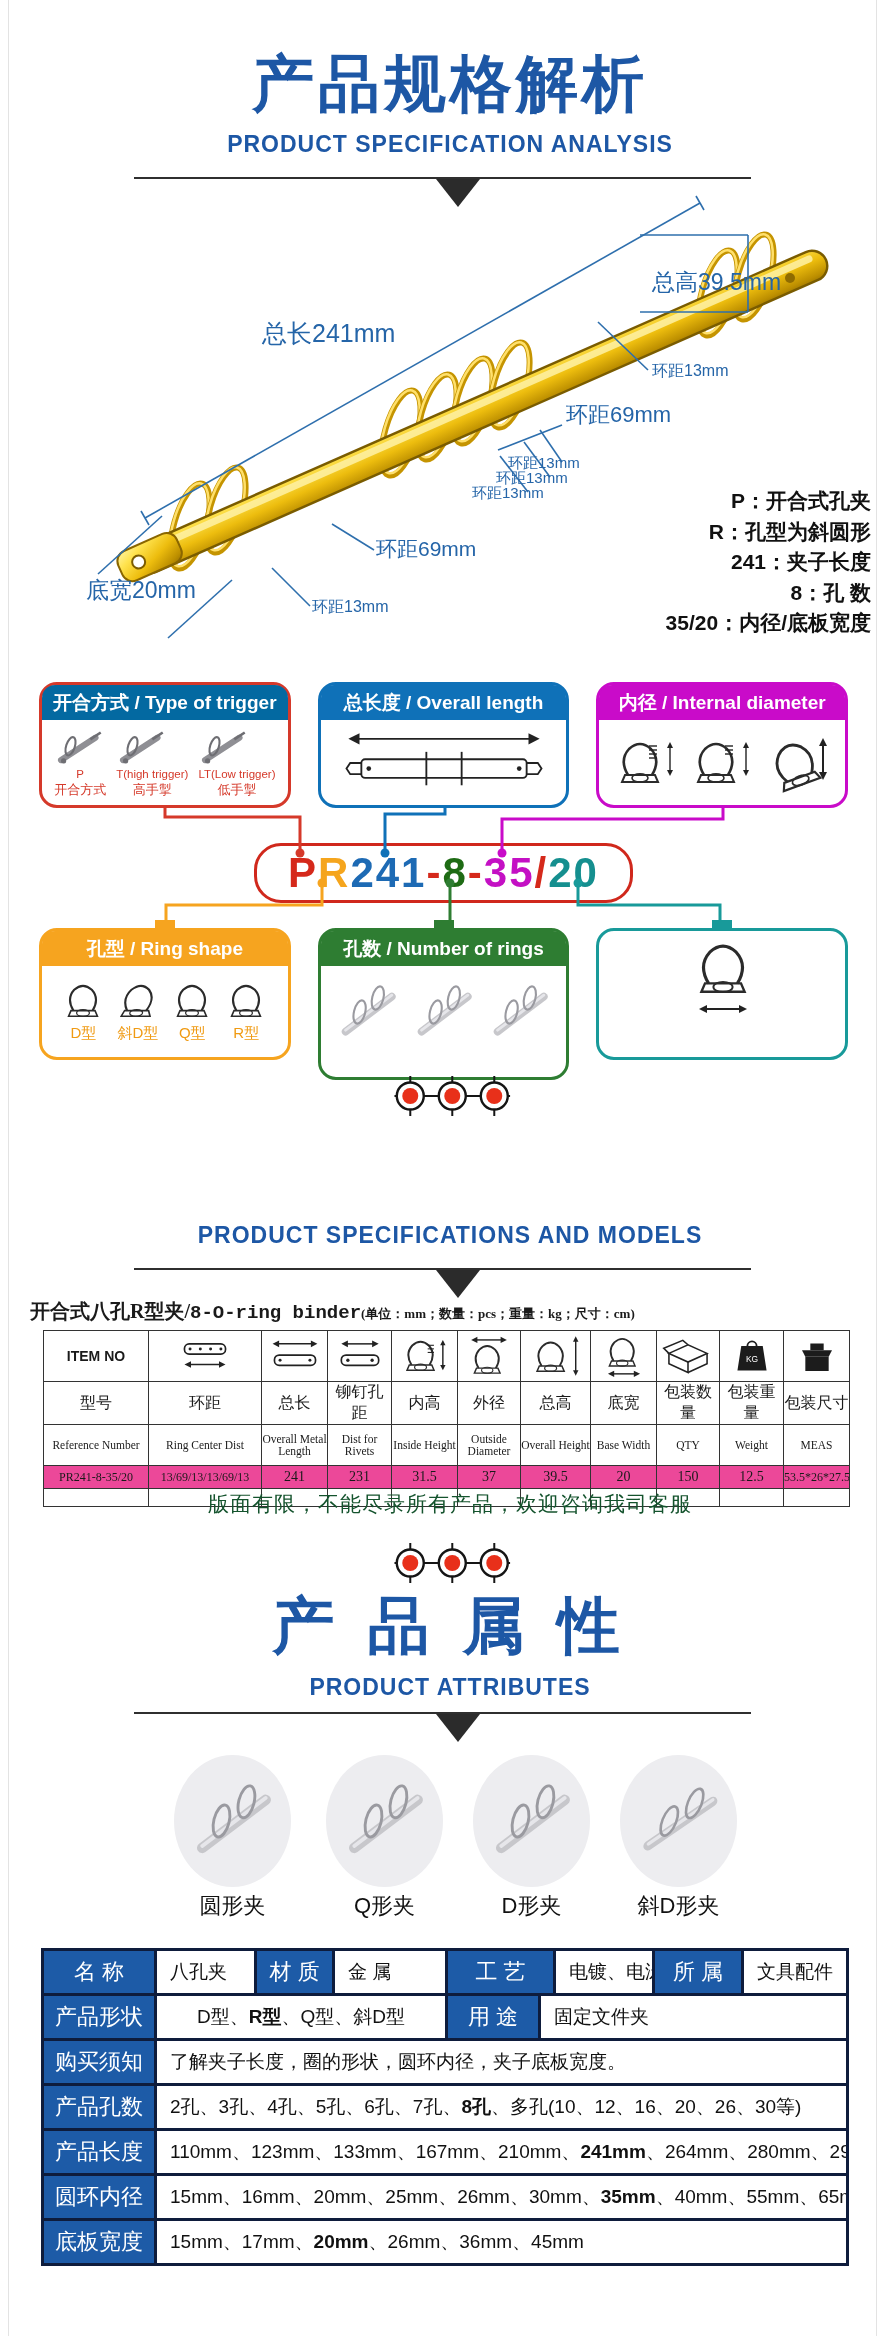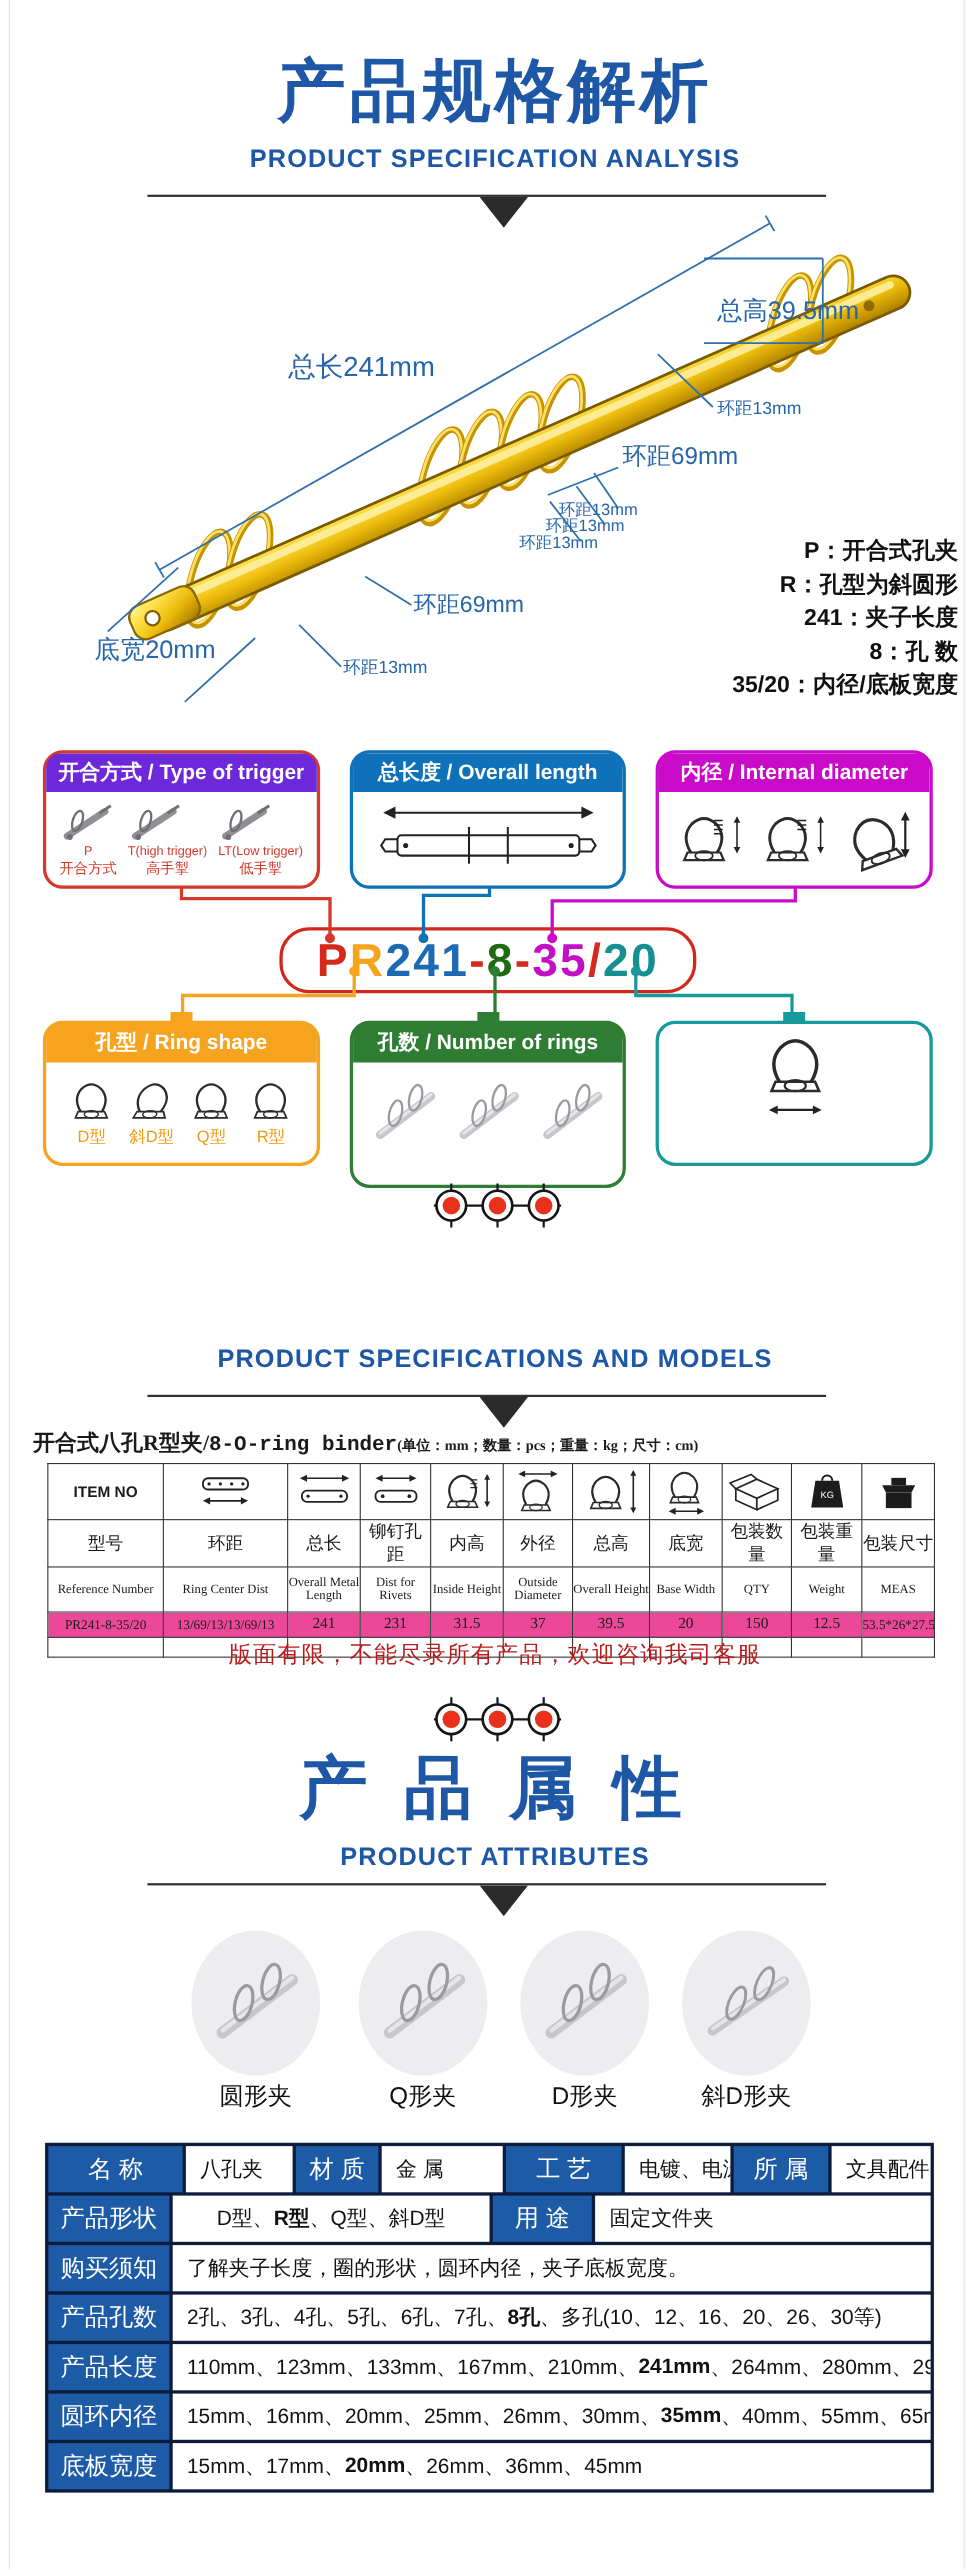--- a/index.html
+++ b/index.html
@@ -16,21 +16,21 @@
        border-left:22px solid transparent;border-right:22px solid transparent;border-top:28px solid #2b2b2b;}
   
   .legend{position:absolute;right:14px;top:486px;text-align:right;font-weight:bold;
           font-size:21px;line-height:30.5px;color:#111;}
   
   .boxrow{position:absolute;left:39px;width:809px;display:flex;gap:27px;}
   .dbox{width:252px;border:3px solid;border-radius:18px;background:#fff;box-sizing:border-box;position:relative;}
   .dbox .hd{height:35px;line-height:35px;text-align:center;color:#fff;font-weight:bold;font-size:19px;
             border-radius:13px 13px 0 0;white-space:nowrap;overflow:hidden;}
   .dbox .bd{position:relative;display:flex;align-items:center;justify-content:center;gap:10px;}
-  .b-red{border-color:#d5392a;}   .b-red .hd{background:#6d28d9;}
+  .b-red{border-color:#d5392a;}   .b-red .hd{background:#0369a1;}
   .b-blue{border-color:#0f71b8;}  .b-blue .hd{background:#0f71b8;}
   .b-mag{border-color:#c90bc9;}   .b-mag .hd{background:#c90bc9;}
   .b-org{border-color:#f6a41f;}   .b-org .hd{background:#f6a41f;}
   .b-grn{border-color:#2e7d32;}   .b-grn .hd{background:#2e7d32;}
   .b-teal{border-color:#189a9a;}  .b-teal .hd{background:#189a9a;}
   .tab{position:absolute;top:-11px;left:50%;margin-left:-10px;width:20px;height:9px;}
   .t-org{background:#f6a41f;} .t-grn{background:#2e7d32;} .t-teal{background:#189a9a;}
   .trigitem{text-align:center;color:#d5392a;line-height:15px;}
   .trigitem .en{font-size:11.5px;} .trigitem .cn{font-size:13px;}
   .ringcol{text-align:center;}
@@ -48,21 +48,21 @@
   .spec-cap .nt{font-family:"Liberation Serif",serif;font-size:13px;font-weight:bold;}
   table.spec{position:absolute;left:43px;top:1330px;width:806px;border-collapse:collapse;
              table-layout:fixed;font-family:"Liberation Serif",serif;text-align:center;}
   table.spec td{border:1.6px solid #333;padding:0;overflow:hidden;}
   .r-ico td{height:50px;} .r-cn td{height:22px;font-size:16px;} .r-en td{height:40px;font-size:11.5px;line-height:12.5px;}
   .r-data td{height:22px;background:#ec4899;font-size:14px;}
   .r-data td.model-cell{font-size:12px;}
   .r-empty td{height:17px;}
   .itemno{font-family:"Liberation Sans",sans-serif;font-weight:bold;font-size:14px;}
   .tico{display:block;margin:0 auto;}
-  .spec-note{position:absolute;top:1490px;font-size:21px;color:#b91c1c;letter-spacing:1px;}
+  .spec-note{position:absolute;top:1490px;font-size:21px;color:#14532d;letter-spacing:1px;}
   
   .shape-circle{position:absolute;top:1755px;width:117px;height:132px;border-radius:50%;background:#ededf0;
                 display:flex;align-items:center;justify-content:center;}
   .shape-label{position:absolute;top:1891px;width:117px;text-align:center;font-size:22px;color:#111;}
   
   .attr{position:absolute;left:41px;top:1948px;width:808px;background:#0e1c3c;padding:3px;box-sizing:border-box;}
   .arow{display:flex;gap:3px;margin-bottom:3px;}
   .arow:last-child{margin-bottom:0;}
   .acell{height:42px;display:flex;align-items:center;box-sizing:border-box;}
   .albl{background:#1d5ba7;color:#fff;font-size:22px;justify-content:center;flex:none;}
@@ -621,21 +621,21 @@
         </g>
       </svg>
   </div>
   <div class="shape-label" style="left:174px">圆形夹</div>
   <div class="shape-label" style="left:326px">Q形夹</div>
   <div class="shape-label" style="left:473px">D形夹</div>
   <div class="shape-label" style="left:620px">斜D形夹</div>
 
   <div class="attr">
     <div class="arow">
-      <div class="acell albl" style="width:122px">名 称</div>
+      <div class="acell albl" style="width:110px">名 称</div>
       <div class="acell aval" style="width:97px">八孔夹</div>
       <div class="acell albl" style="width:75px">材 质</div>
       <div class="acell aval" style="width:110px">金 属</div>
       <div class="acell albl" style="width:105px">工 艺</div>
       <div class="acell aval" style="width:96px">电镀、电泳</div>
       <div class="acell albl" style="width:86px">所 属</div>
       <div class="acell aval" style="flex:1">文具配件</div>
     </div>
     <div class="arow">
       <div class="acell albl" style="width:110px">产品形状</div>

